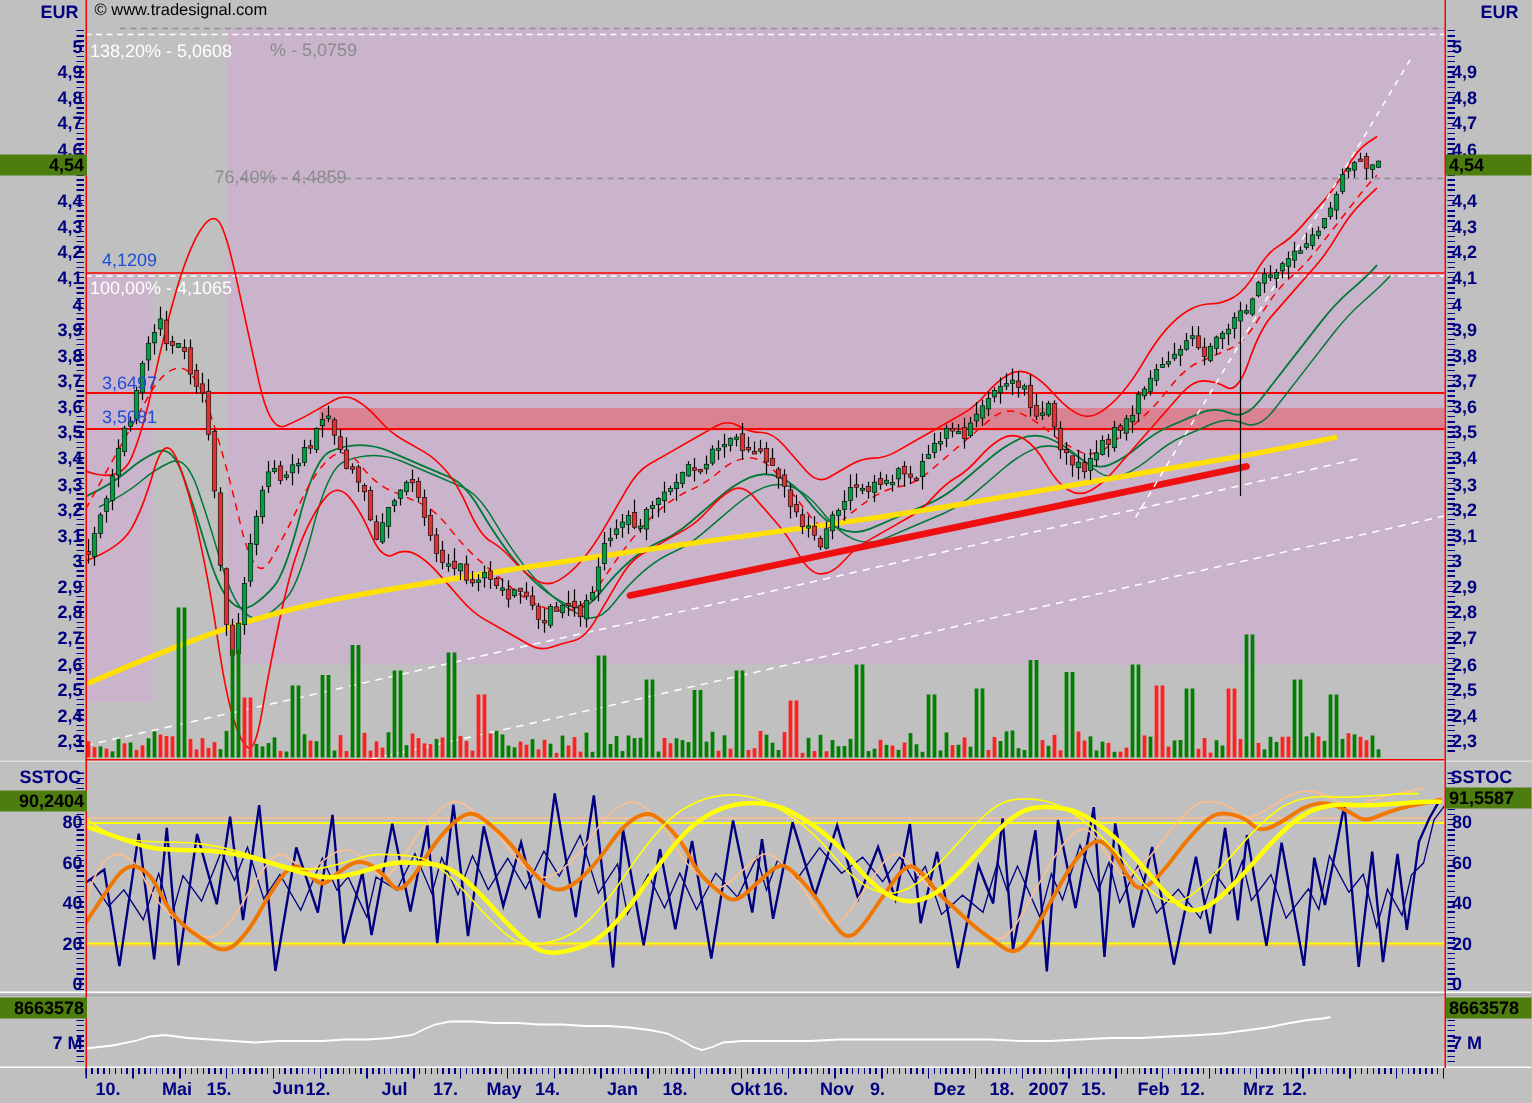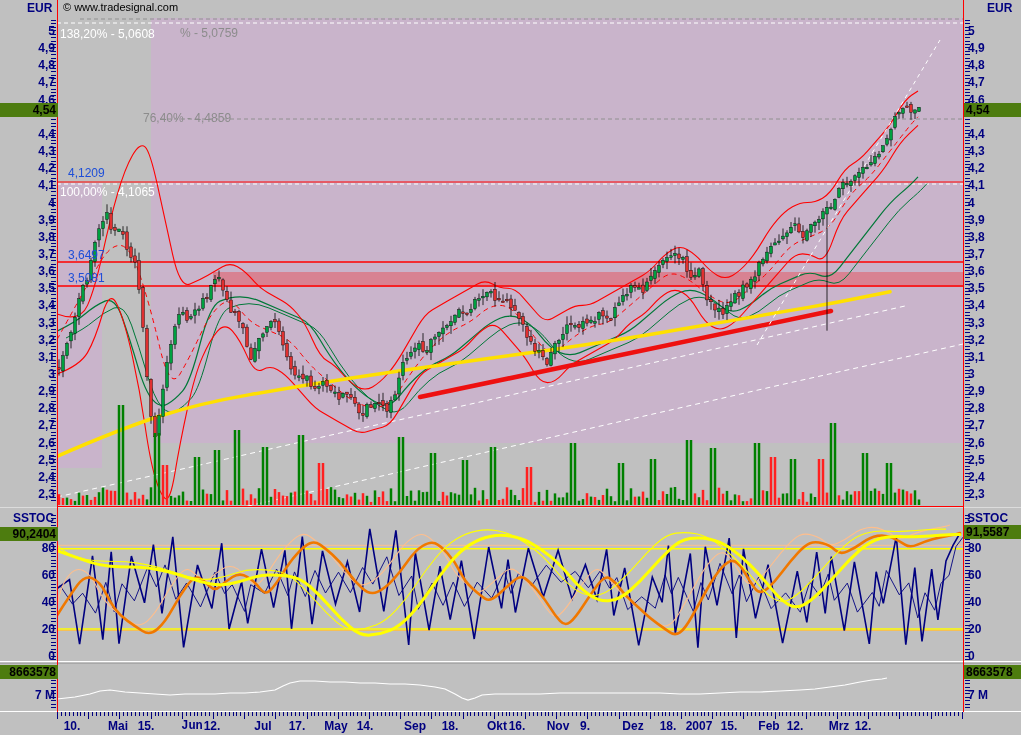--- a/index.html
+++ b/index.html
@@ -831,21 +831,21 @@
   <div id="xlabels">
       <span class="xlab" style="left: 72px;">10.</span>
       <span class="xlab" style="left: 118px;">Mai</span>
       <span class="xlab" style="left: 146px;">15.</span>
       <span class="xlab" style="left: 192px; font-family: Liberation Mono, monospace;">Jun</span>
       <span class="xlab" style="left: 212px;">12.</span>
       <span class="xlab" style="left: 263px;">Jul</span>
       <span class="xlab" style="left: 297px;">17.</span>
       <span class="xlab" style="left: 336px;">May</span>
       <span class="xlab" style="left: 365px;">14.</span>
-      <span class="xlab" style="left: 415px;">Sep</span>
+      <span class="xlab" style="left: 415px;">Jan</span>
       <span class="xlab" style="left: 450px;">18.</span>
       <span class="xlab" style="left: 497px;">Okt</span>
       <span class="xlab" style="left: 517px;">16.</span>
       <span class="xlab" style="left: 558px;">Nov</span>
       <span class="xlab" style="left: 585px;">9.</span>
       <span class="xlab" style="left: 633px;">Dez</span>
       <span class="xlab" style="left: 668px;">18.</span>
       <span class="xlab" style="left: 699px;">2007</span>
       <span class="xlab" style="left: 729px;">15.</span>
       <span class="xlab" style="left: 769px;">Feb</span>

